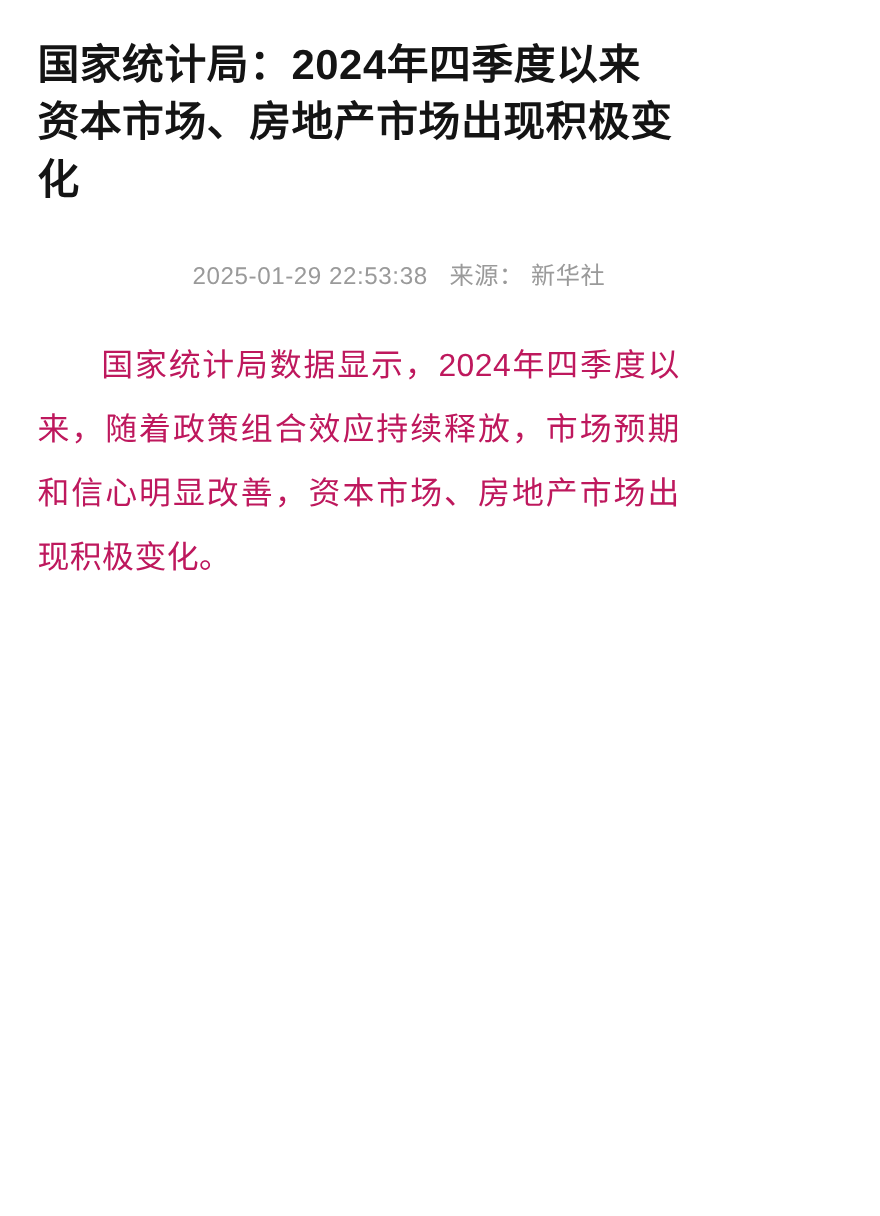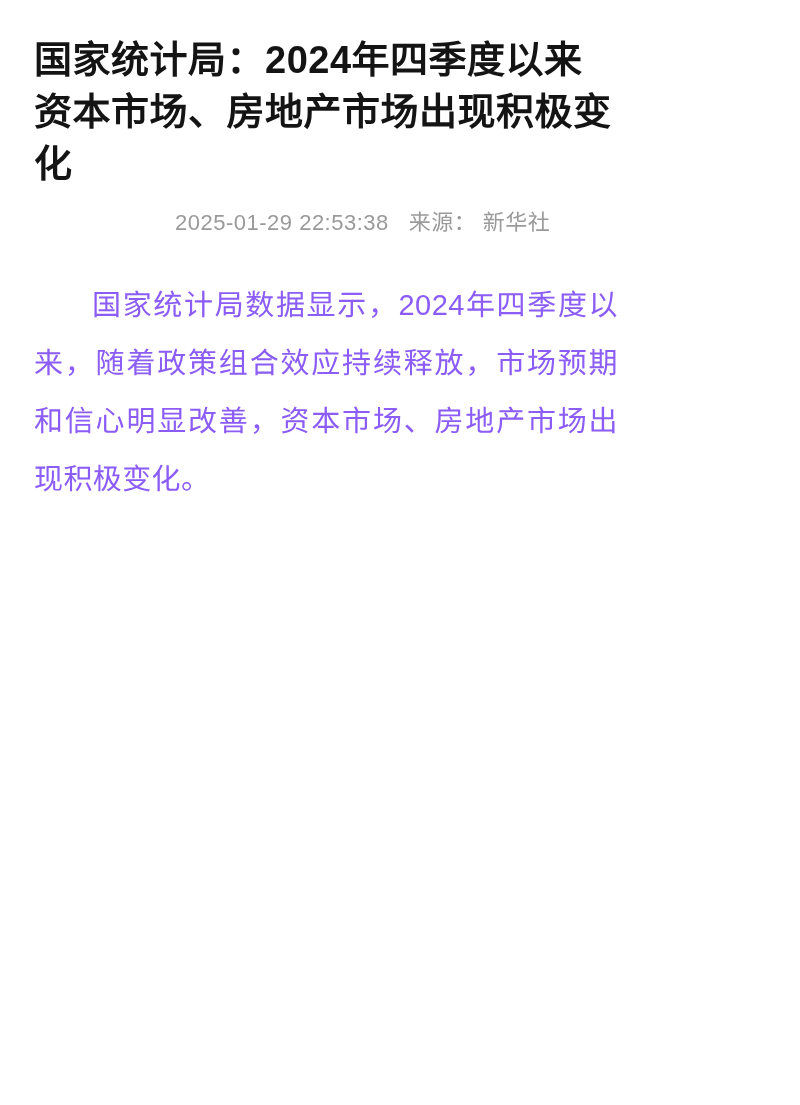--- a/index.html
+++ b/index.html
@@ -26,39 +26,39 @@
     font-size: 38px;
     line-height: 52px;
     font-weight: bold;
     letter-spacing: 0.5px;
     color: #141414;
     margin: 0 0 0 0;
     padding: 0 4px 0 4px;
     text-align: left;
   }
   .meta-line {
-    margin-top: 18px;
+    margin-top: 46px;
     padding-left: 145px;
     font-size: 22px;
     line-height: 30px;
     color: #9a9a9a;
     letter-spacing: 0.5px;
     white-space: nowrap;
   }
   .meta-sep {
     display: inline;
   }
   .body-text {
     margin-top: 38px;
     padding: 0 4px;
   }
   .para {
     font-size: 29px;
     line-height: 58px;
-    color: #8b5cf6;
+    color: #be185d;
     text-indent: 2em;
     margin: 0;
     text-align: justify;
     letter-spacing: 0.4px;
   }
   .para + .para {
     margin-top: 42px;
   }
 </style>
 </head>

